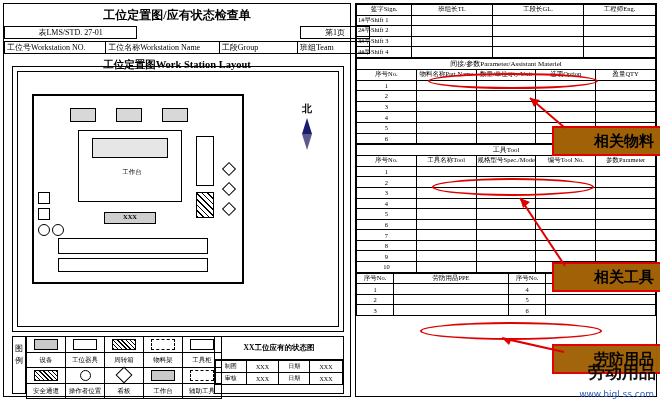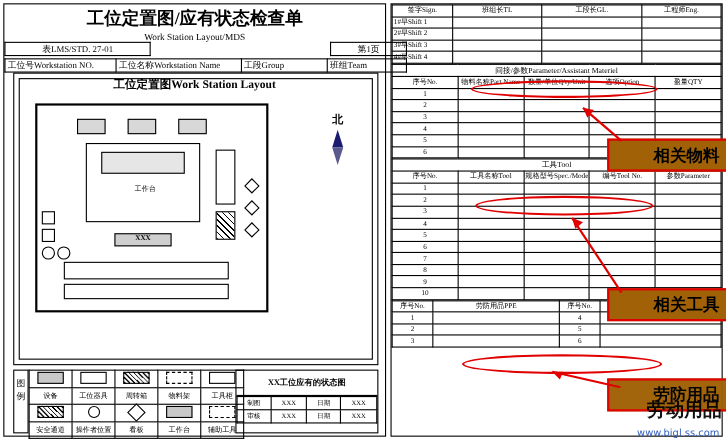--- a/index.html
+++ b/index.html
@@ -19,21 +19,21 @@
   .left{
     position:absolute;left:3px;top:3px;width:348px;height:394px;
     border:1px solid #000;box-sizing:border-box;
     background:#fff;
   }
   .ltitle{
     text-align:center;font-weight:bold;font-size:11.5px;
     padding:3px 0 2px 0;
     letter-spacing:0px;
   }
-  .ltitle .cn{font-size:16px;}
+  .ltitle .cn{font-size:12px;}
   .hdr-table{width:366px;margin:0 auto;font-size:8px;}
   .hdr-table td{height:11px;padding:0 2px;white-space:nowrap;}
   .hdr-table .c{text-align:center;}
 
   .layout-title{
     text-align:center;font-size:10.5px;font-weight:bold;
     margin:4px 0 2px 0;
   }
   .drawing{
     position:absolute;left:8px;top:62px;width:332px;height:266px;
@@ -122,23 +122,20 @@
 </style>
 </head>
 <body>
 
 <div class="page">
 
   <div class="left">
 
     <div class="ltitle">
       <span class="cn">工位定置图/应有状态检查单</span>
-    </div>
-    <div style="text-align:center;font-size:8.5px;margin-top:-2px;">
-      <span>Work Station Layout/MDS</span>
     </div>
 
     <table class="hdr-table">
       <tbody>
           <tr>
         <td style="width:120px;" class="c">表LMS/STD. 27-01</td>
         <td style="width:150px;border:none;"></td>
         <td style="width:60px;" class="c">第1页</td>
       </tr>
     </tbody>

